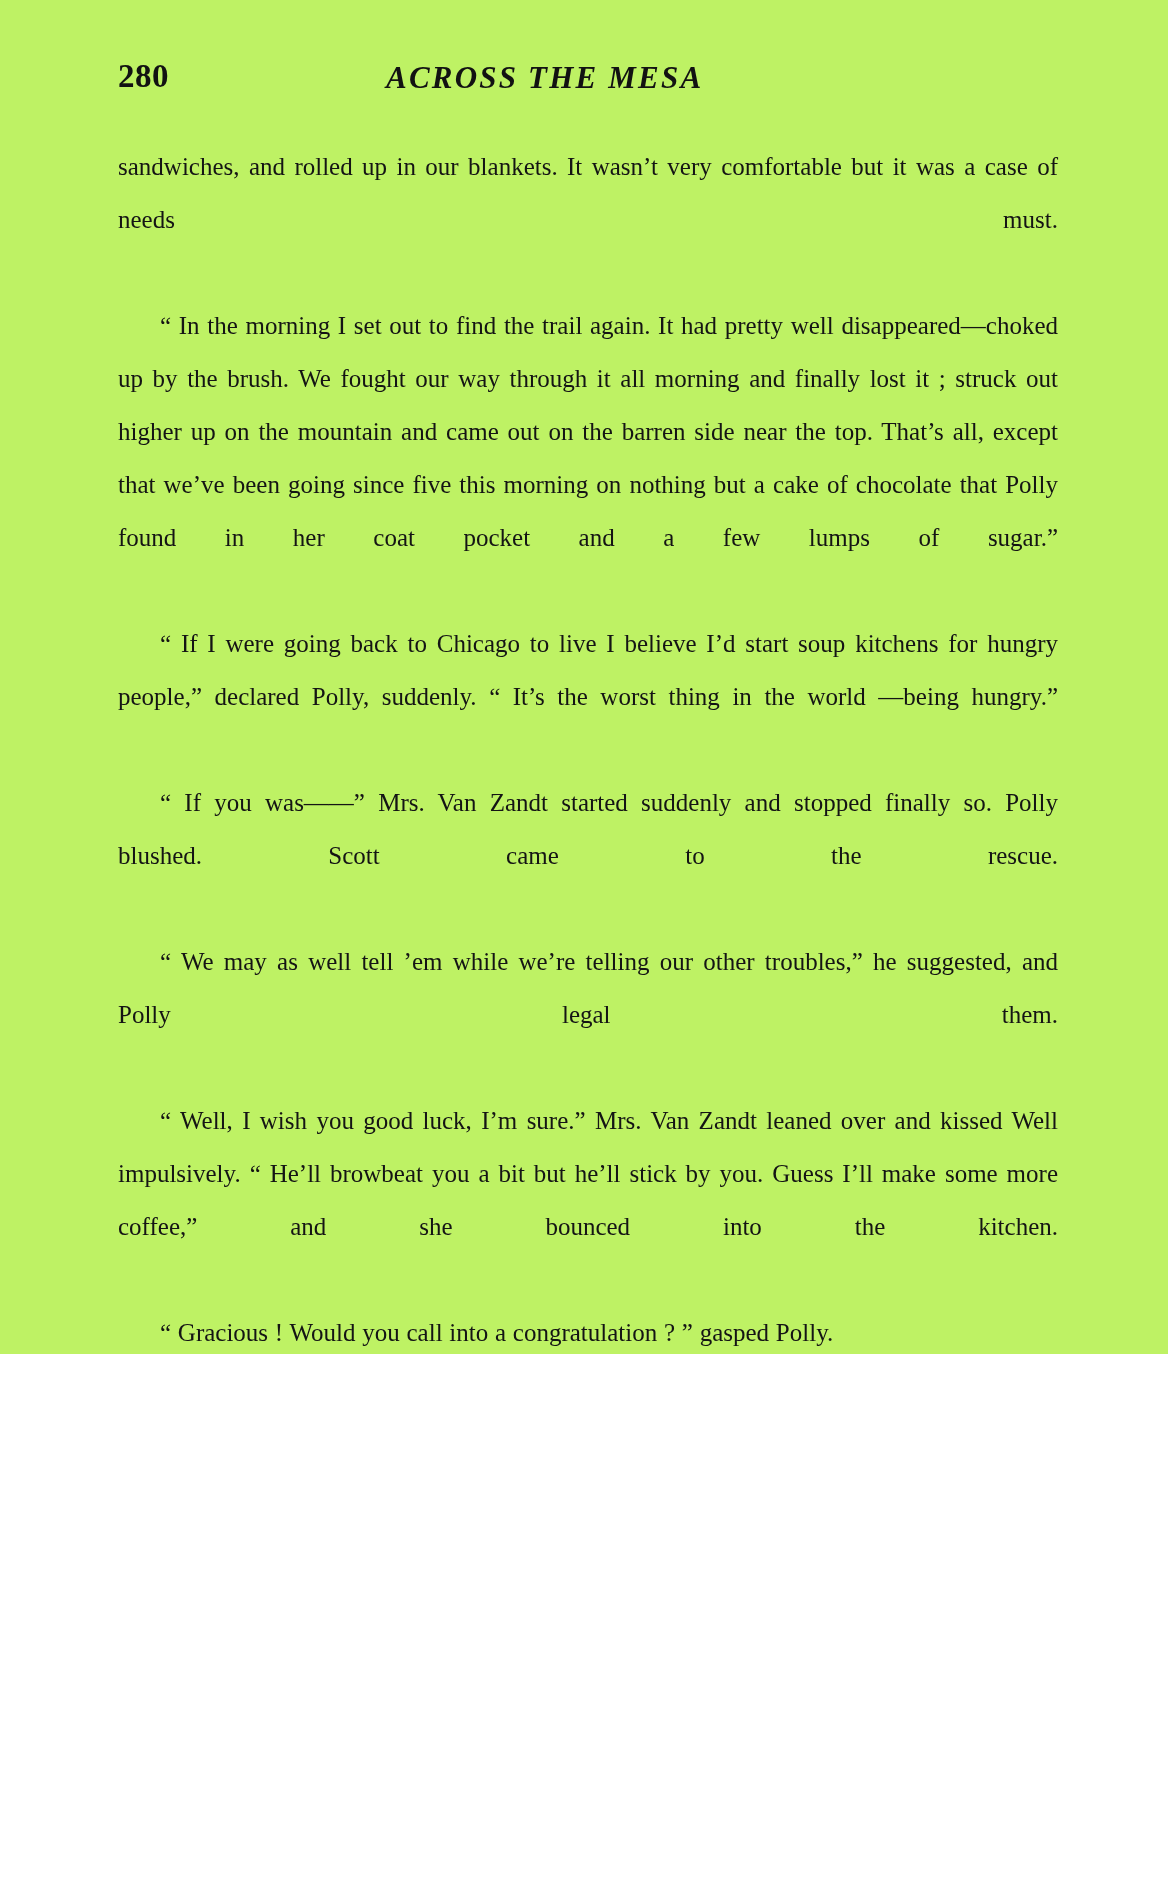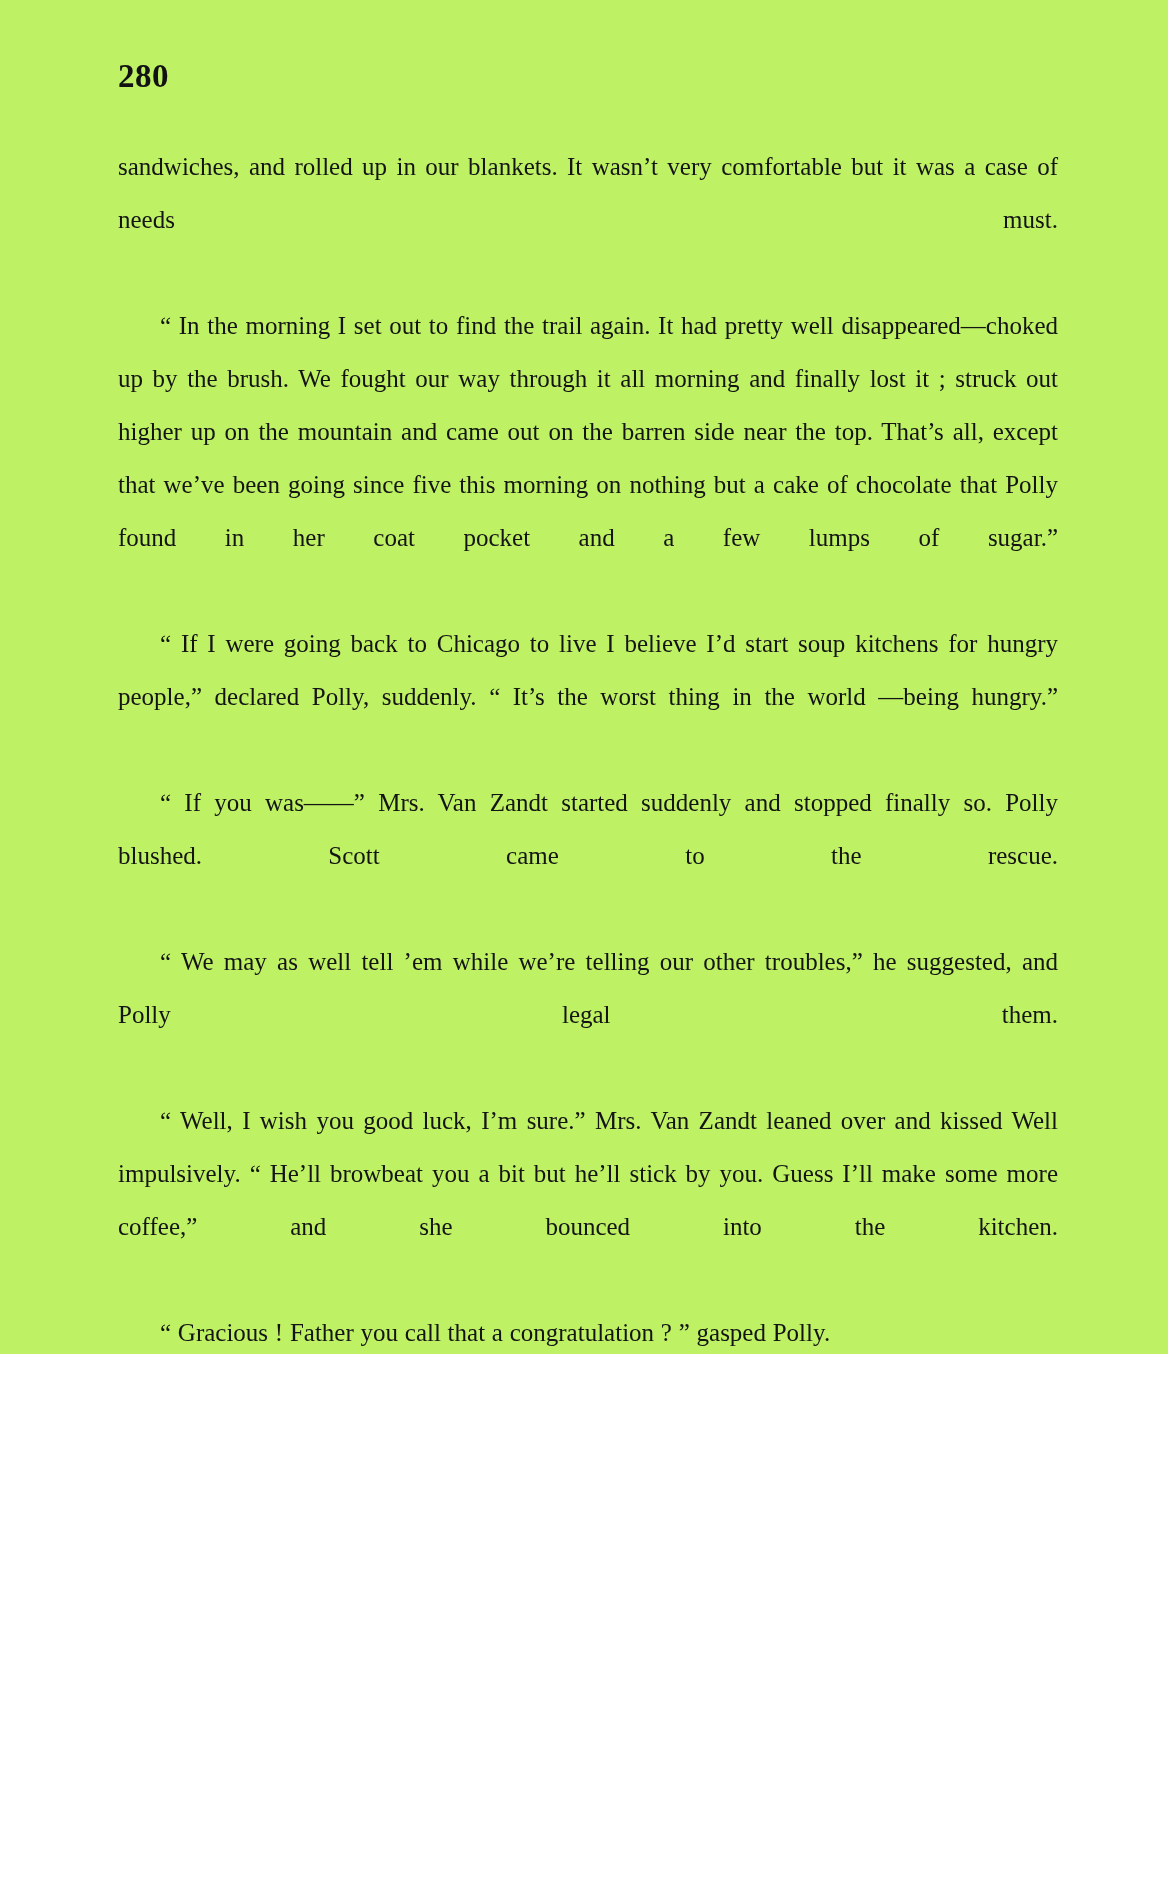--- a/index.html
+++ b/index.html
@@ -79,25 +79,26 @@
     content: none;
   }
 </style>
 </head>
 <body>
 
 <div class="page">
 
   <div class="header">
     <div class="folio">280</div>
+    <div class="running-title">ACROSS THE MESA</div>
   </div>
 
   <div class="body-text">
     <p class="para">sandwiches, and rolled up in our blankets.  It wasn’t very comfortable but it was a case of needs must.</p>
     <p class="para indent">“ In the morning I set out to find the trail again.  It had pretty well disappeared—choked up by the brush. We fought our way through it all morning and finally lost it ; struck out higher up on the mountain and came out on the barren side near the top.  That’s all, except that we’ve been going since five this morning on nothing but a cake of chocolate that Polly found in her coat pocket and a few lumps of sugar.”</p>
     <p class="para indent">“ If I were going back to Chicago to live I believe I’d start soup kitchens for hungry people,” declared Polly, suddenly.  “ It’s the worst thing in the world —being hungry.”</p>
     <p class="para indent">“ If you was——” Mrs. Van Zandt started suddenly and stopped finally so.  Polly blushed.  Scott came to the rescue.</p>
     <p class="para indent">“ We may as well tell ’em while we’re telling our other troubles,” he suggested, and Polly legal them.</p>
     <p class="para indent">“ Well, I wish you good luck, I’m sure.”  Mrs. Van Zandt leaned over and kissed Well impulsively. “ He’ll browbeat you a bit but he’ll stick by you. Guess I’ll make some more coffee,” and she bounced into the kitchen.</p>
-    <p class="para indent noflush">“ Gracious !  Father you call that a congratulation ? ” gasped Polly.</p>
+    <p class="para indent noflush">“ Gracious !  Would you call into a congratulation ? ” gasped Polly.</p>
   </div>
 
 </div>
 
 </body></html>

